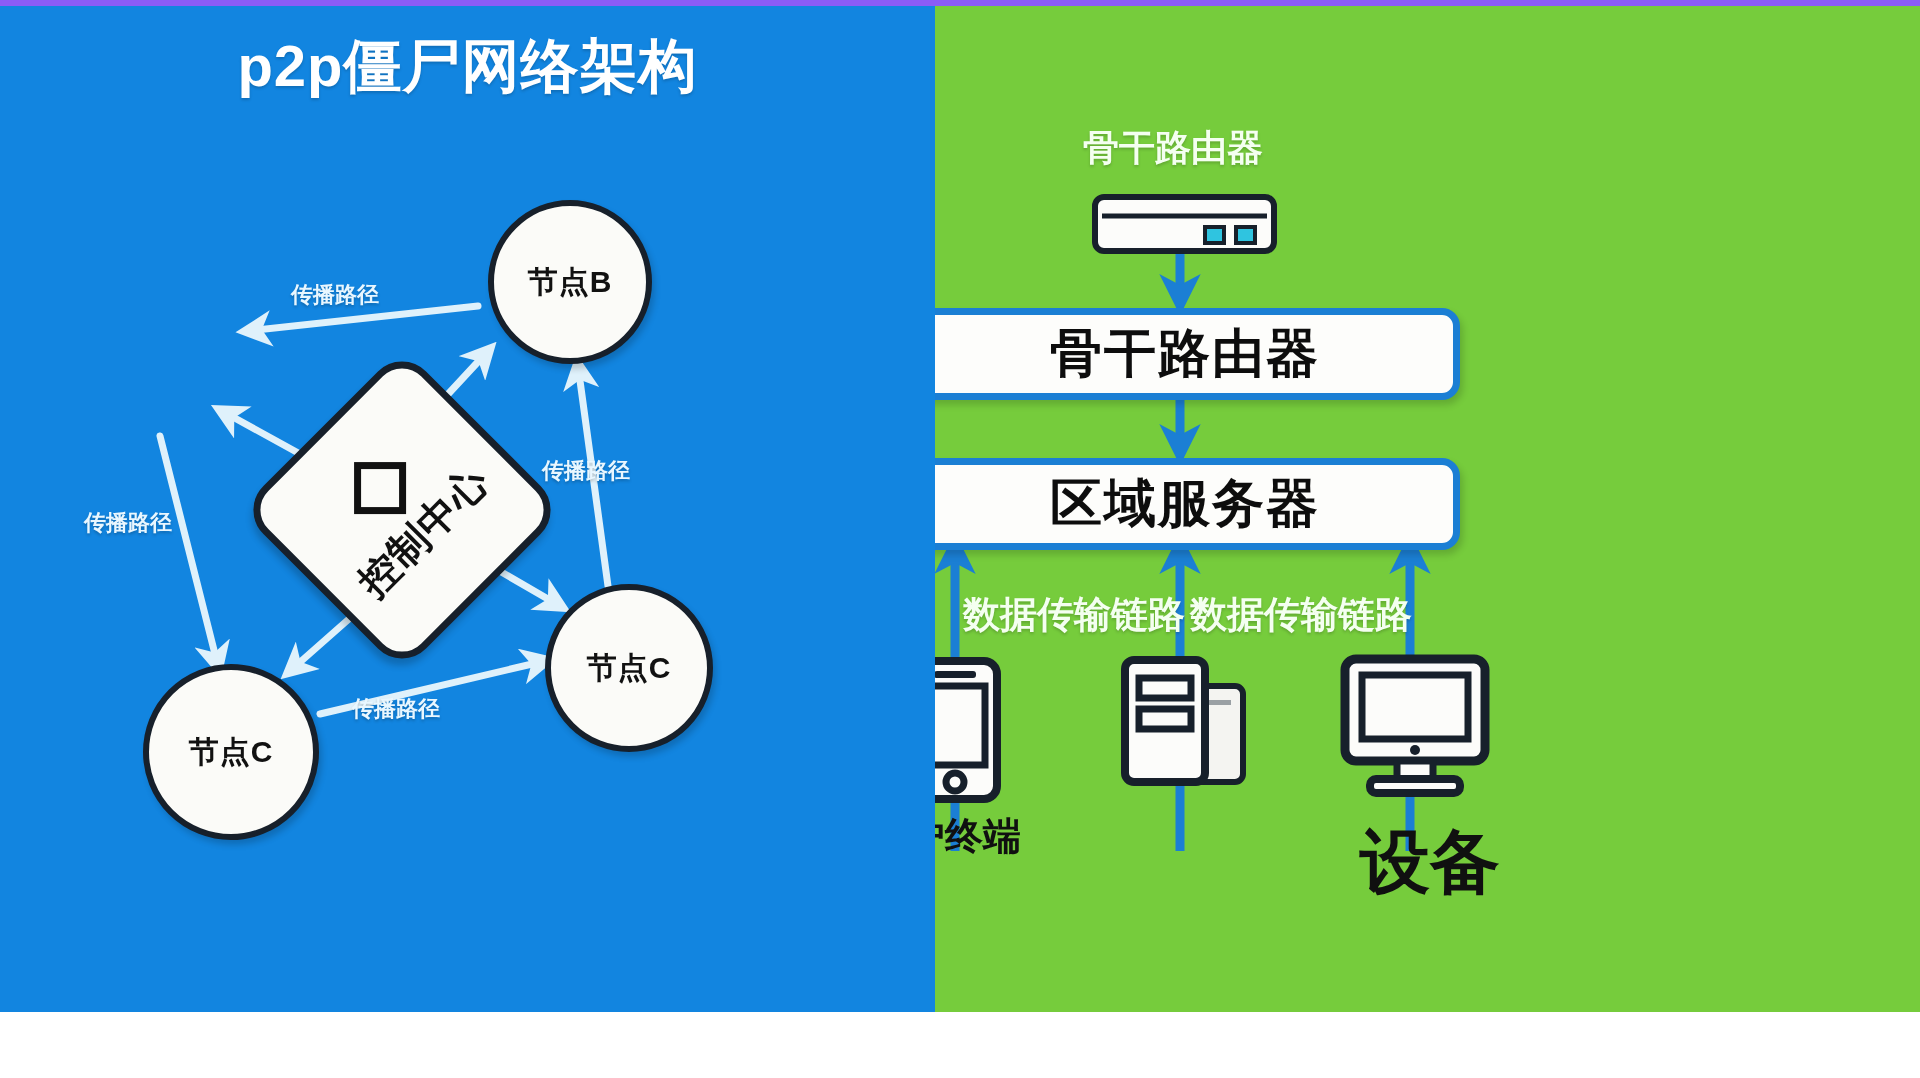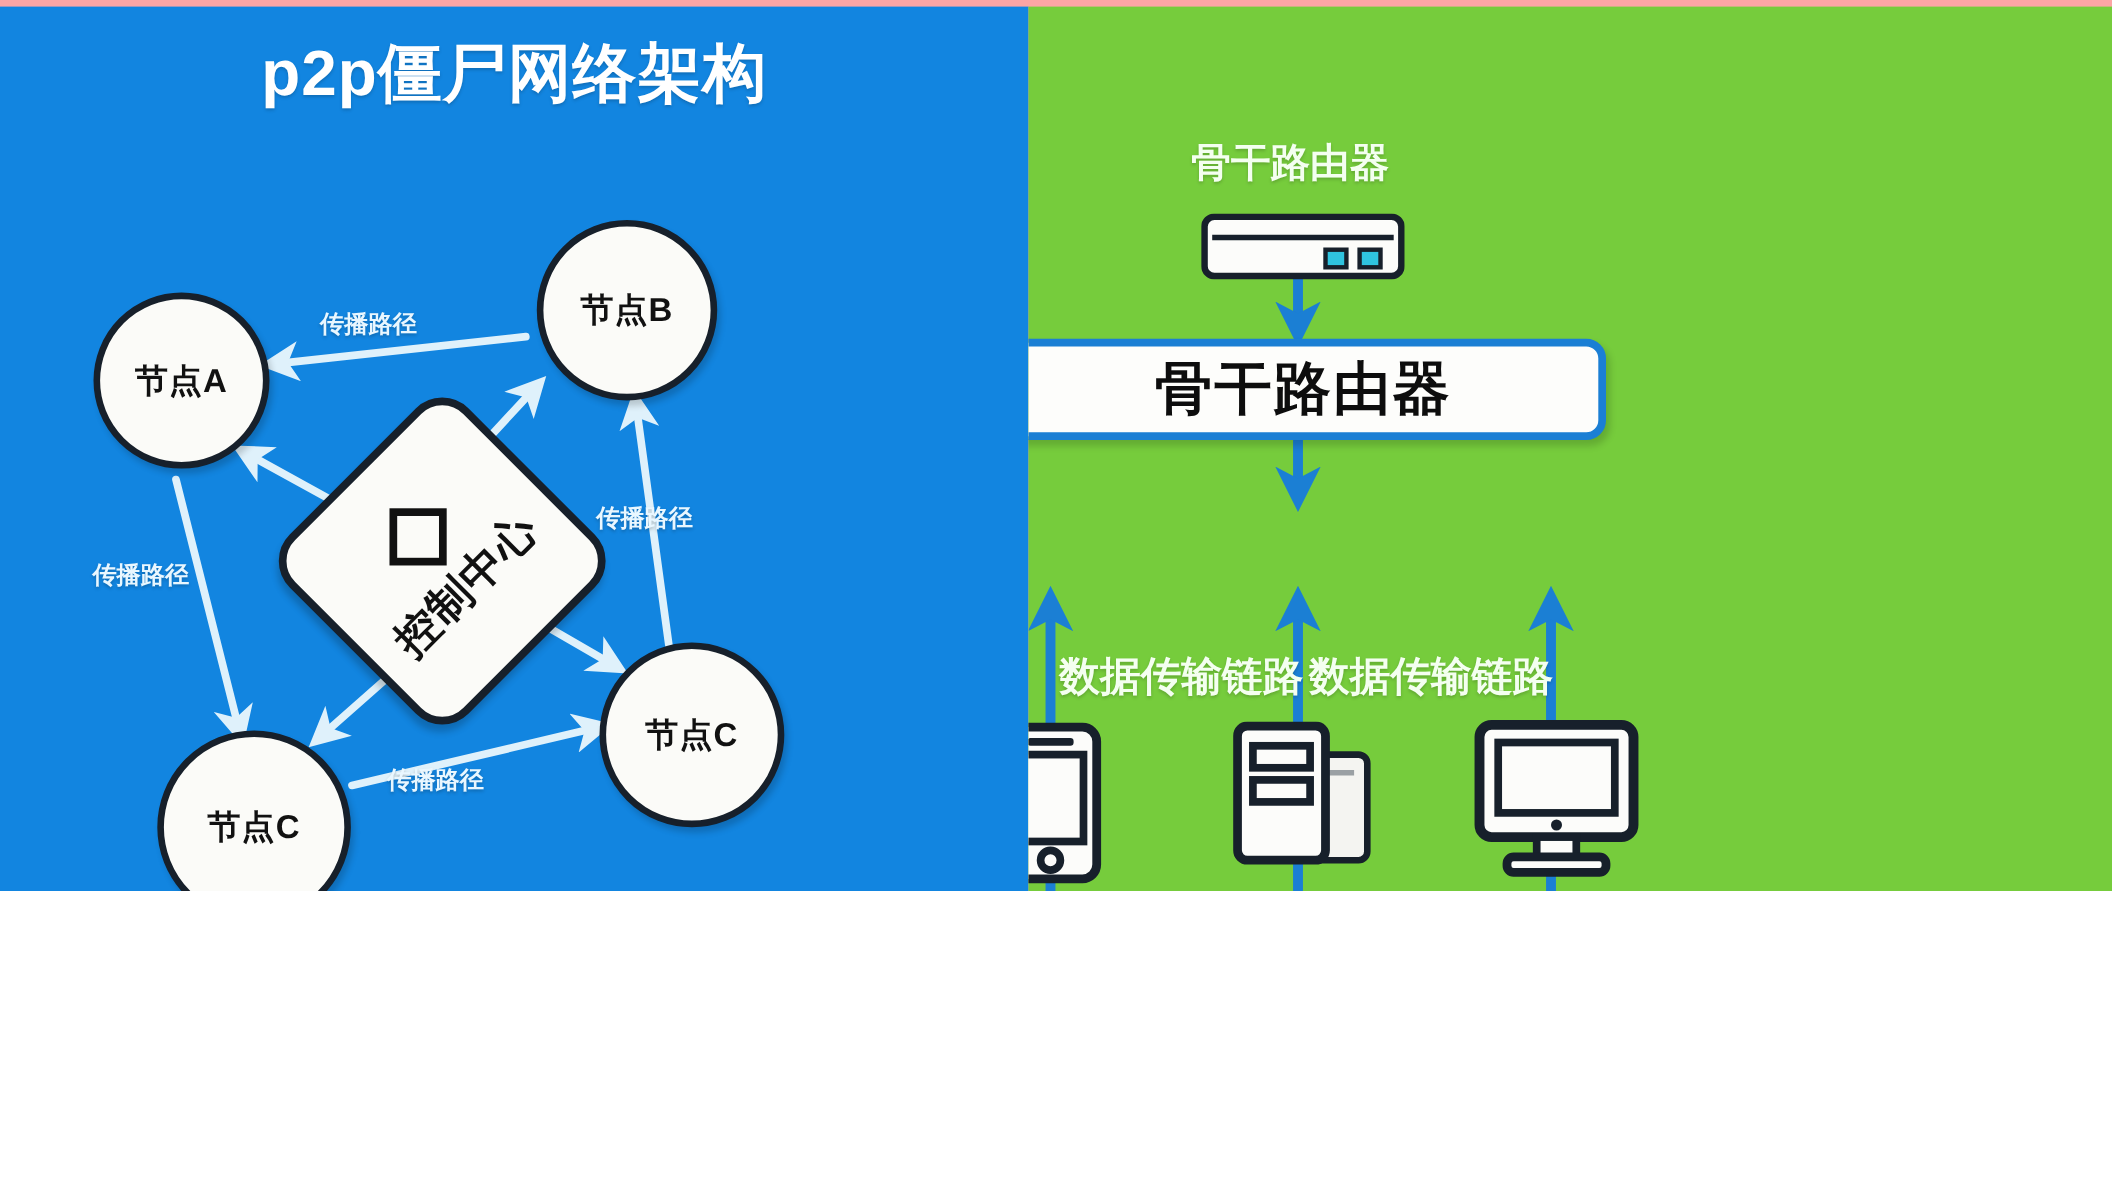--- a/index.html
+++ b/index.html
@@ -6,23 +6,23 @@
     margin: 0;
     padding: 0;
     background: #ffffff;
   }
   body {
     font-family: "Liberation Sans", "DejaVu Sans", sans-serif;
   }
   #stage {
     position: relative;
     width: 1920px;
-    height: 810px;
+    height: 1012px;
     overflow: hidden;
-    background: #fca5a5;
+    background: #8b5cf6;
   }
 
   
   .panel {
     position: absolute;
     top: 6px;
     height: 1066px;
     overflow: hidden;
   }
   #panel-left {
@@ -184,23 +184,20 @@
         <line x1="465" y1="545" x2="560" y2="600"></line>
 
         <line x1="160" y1="430" x2="218" y2="660"></line>
 
         <line x1="320" y1="708" x2="545" y2="655"></line>
 
         <line x1="608" y1="580" x2="578" y2="360"></line>
       </g>
     </svg>
 
-    <div class="node-circle" style="left:85px; top:260px; width:160px; height:160px;">
-      <span>节点A</span>
-    </div>
 
     <div class="node-circle" style="left:488px; top:194px; width:164px; height:164px;">
       <span>节点B</span>
     </div>
 
     <div class="node-circle" style="left:143px; top:658px; width:176px; height:176px;">
       <span>节点C</span>
     </div>
 
     <div class="node-circle" style="left:545px; top:578px; width:168px; height:168px;">
@@ -250,20 +247,23 @@
         <line x1="10" y1="22" x2="175" y2="22" stroke="#17202b" stroke-width="5"></line>
         <rect x="113" y="33" width="19" height="16" fill="#2fc4e0" stroke="#17202b" stroke-width="4"></rect>
         <rect x="144" y="33" width="19" height="16" fill="#2fc4e0" stroke="#17202b" stroke-width="4"></rect>
       </svg>
     </div>
 
     <div class="box" style="left:-25px; top:302px; width:550px; height:92px;">
       <span>骨干路由器</span>
     </div>
 
+    <div class="box" style="left:-25px; top:452px; width:550px; height:92px;">
+      <span>区域服务器</span>
+    </div>
 
     <div class="r-label-white" style="left:28px; top:584px; font-size:37px;">数据传输链路</div>
 
     <div class="r-label-white" style="left:255px; top:584px; font-size:37px;">数据传输链路</div>
 
     <div class="icon-wrap" style="left:-27px; top:650px; width:94px; height:148px;">
       <svg width="94" height="148" viewBox="0 0 94 148">
         <rect x="5" y="5" width="84" height="138" rx="13" ry="13" fill="#fcfcfa" stroke="#17202b" stroke-width="8"></rect>
         <rect x="26" y="15" width="42" height="7" rx="3" fill="#17202b"></rect>
         <rect x="17" y="30" width="60" height="79" fill="#fcfcfa" stroke="#17202b" stroke-width="7"></rect>

